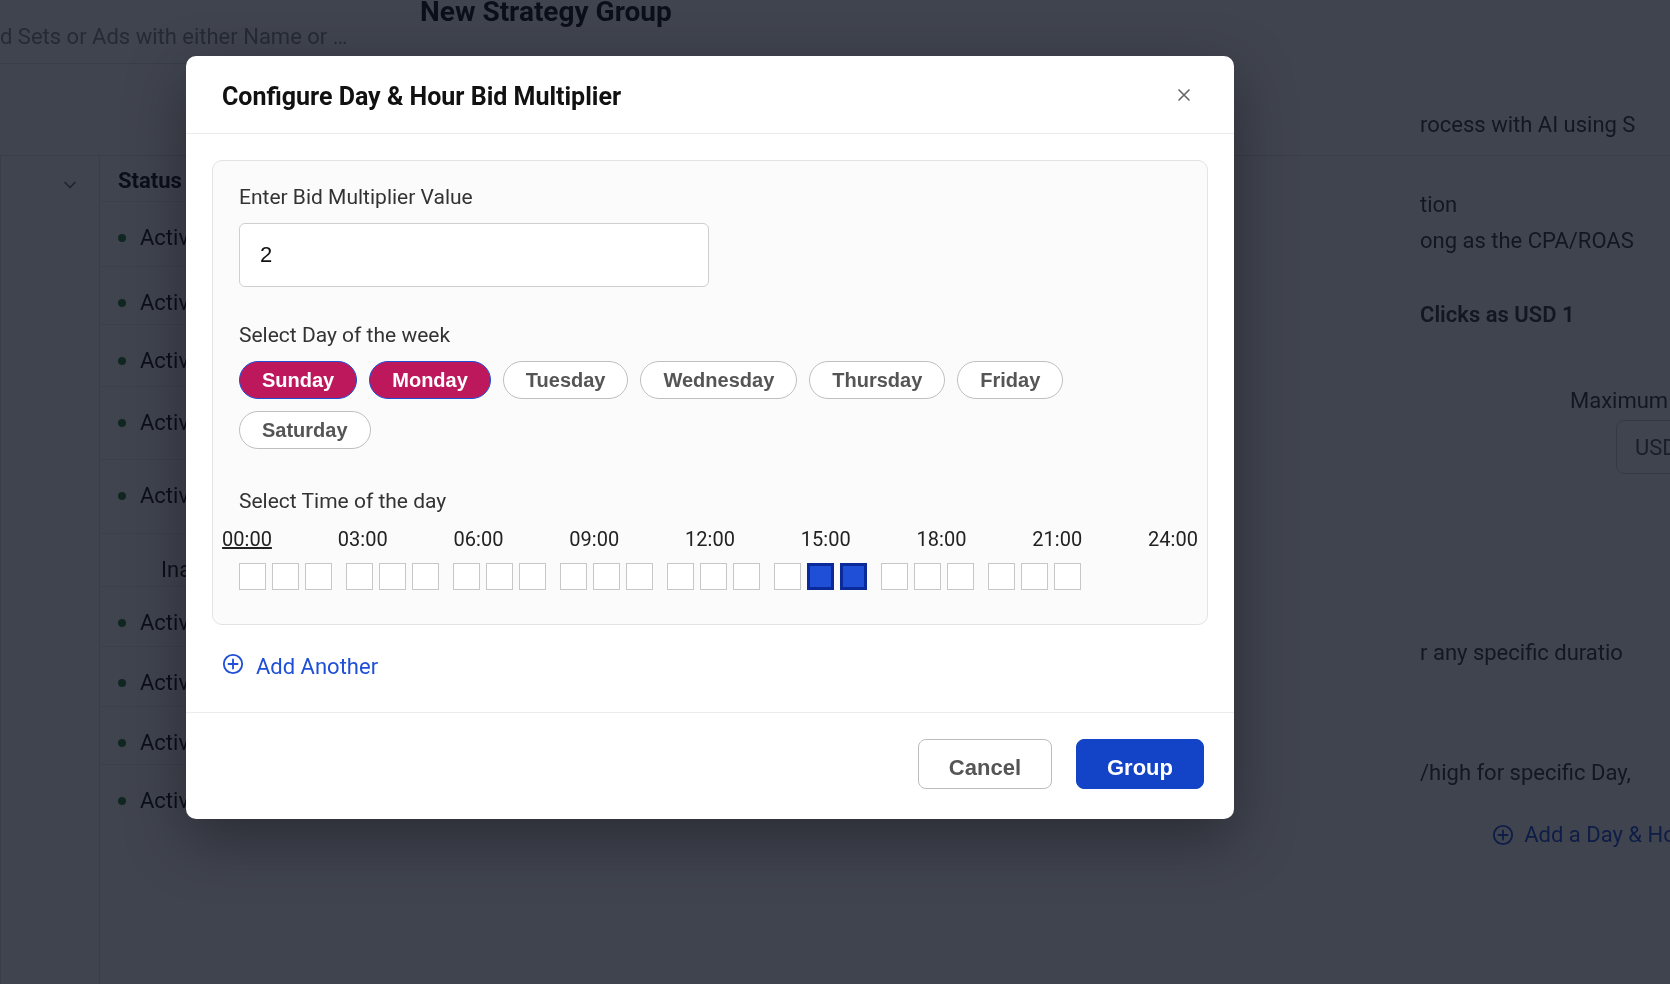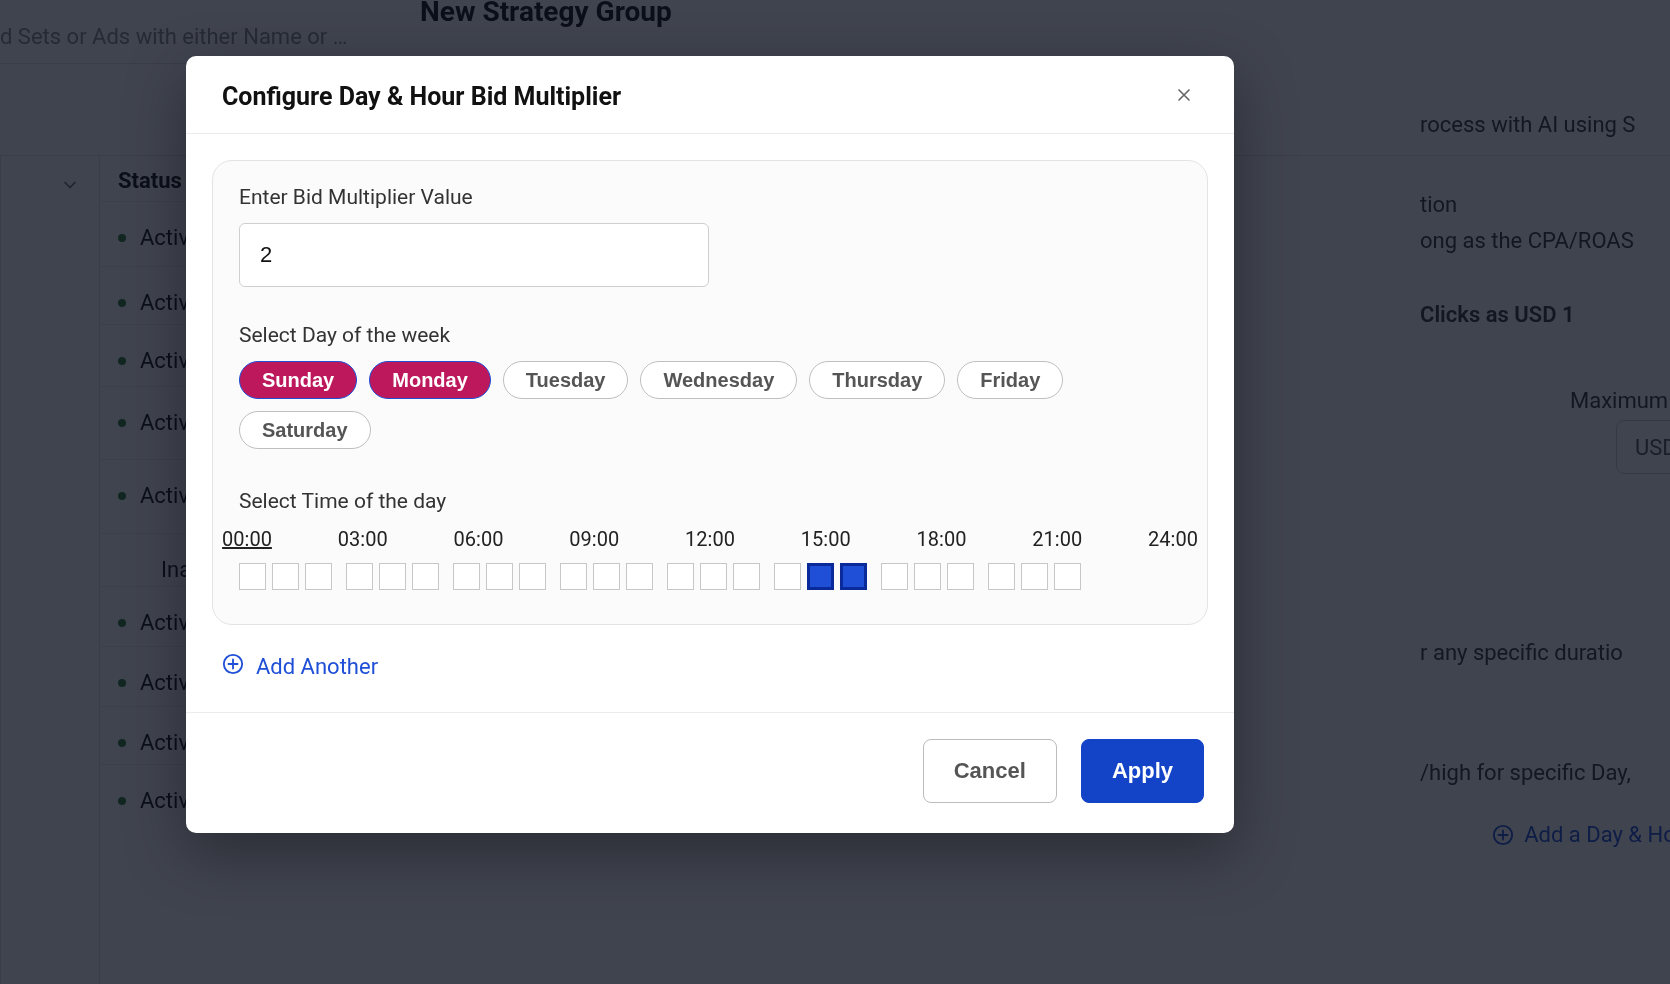--- a/index.html
+++ b/index.html
@@ -31,21 +31,21 @@
   .overlay { position: absolute; inset: 0; background: rgba(10,15,30,0.78); }
 
   
   .modal { position: absolute; left: 186px; top: 56px; width: 1048px; background: #fff; border-radius: 10px; box-shadow: 0 20px 60px rgba(0,0,0,0.35); }
   .modal-header { display: flex; align-items: center; justify-content: space-between; padding: 26px 36px 22px; border-bottom: 1px solid #ececec; text-align: center; }
   .modal-title { font-size: 25px; font-weight: 700; color: #111; }
   .close-btn { width: 28px; height: 28px; display: flex; align-items: center; justify-content: center; cursor: pointer; background: none; border: none; }
   .close-btn svg { width: 20px; height: 20px; stroke: #666; stroke-width: 2; }
 
   .modal-body { padding: 26px 26px 6px; }
-  .config-card { border: 1px solid #e3e3e3; background: #fbfbfb; border-radius: 20px; padding: 24px 26px 34px; }
+  .config-card { border: 1px solid #e3e3e3; background: #fbfbfb; border-radius: 10px; padding: 24px 26px 34px; }
 
   .section-label { font-size: 21px; color: #333; margin-bottom: 14px; }
 
   .bid-input { width: 470px; height: 64px; border: 1px solid #cfcfcf; border-radius: 6px; font-size: 22px; padding: 0 20px; color: #111; background: #fff; outline: none; }
 
   .day-section { margin-top: 36px; }
   .day-row { display: flex; gap: 12px; flex-wrap: wrap; }
   .day-btn { height: 38px; padding: 0 22px; border-radius: 19px; border: 1px solid #bfbfbf; background: #fff; color: #555; font-size: 20px; font-weight: 600; cursor: pointer; }
   .day-btn.selected { background: #be185d; border-color: #1f4fd6; color: #fff; }
 
@@ -54,21 +54,21 @@
   .time-labels span { position: absolute; transform: translateX(-50%); font-size: 20px; color: #222; }
   .hour-row { display: flex; gap: 0; margin: 0 0px; }
   .hour-group { display: flex; gap: 6px; margin-right: 14px; }
   .hour-cell { width: 27px; height: 27px; border: 1px solid #c7c7c7; background: #fff; cursor: pointer; }
   .hour-cell.selected { background: #1f4fd6; border: 3px solid #0a2a99; }
 
   .add-another { display: flex; align-items: center; gap: 12px; color: #1f4fd6; font-size: 22px; font-weight: 400; padding: 28px 10px 26px; cursor: pointer; }
   .add-another svg { width: 22px; height: 22px; stroke: #1f4fd6; }
 
   .modal-footer { display: flex; justify-content: flex-end; gap: 24px; border-top: 1px solid #ececec; padding: 26px 30px 30px; }
-  .btn { height: 64px; padding: 15px 30px; border-radius: 8px; font-size: 22px; font-weight: 600; cursor: pointer; }
+  .btn { height: 50px; padding: 15px 30px; border-radius: 8px; font-size: 22px; font-weight: 600; cursor: pointer; }
   .btn.cancel { background: #fff; border: 1px solid #bcbcbc; color: #555; }
   .btn.apply { background: #1343c7; border: 1px solid #1343c7; color: #fff; }
 </style>
 </head>
 <body>
 
 <div class="bg">
   <div class="bg-title">New Strategy Group</div>
   <div class="bg-search">d Sets or Ads with either Name or …</div>
   <div class="bg-hline-top"></div>
@@ -249,15 +249,15 @@
             <circle cx="12" cy="12" r="10" stroke-width="2"></circle>
             <path d="M12 7v10M7 12h10" stroke-width="2" stroke-linecap="round"></path>
           </svg>
       </span>
       <span>Add Another</span>
     </div>
   </div>
 
   <div class="modal-footer">
     <button class="btn cancel">Cancel</button>
-    <button class="btn apply">Apply</button>
+    <button class="btn apply">Group</button>
   </div>
 </div>
 
 </body></html>

